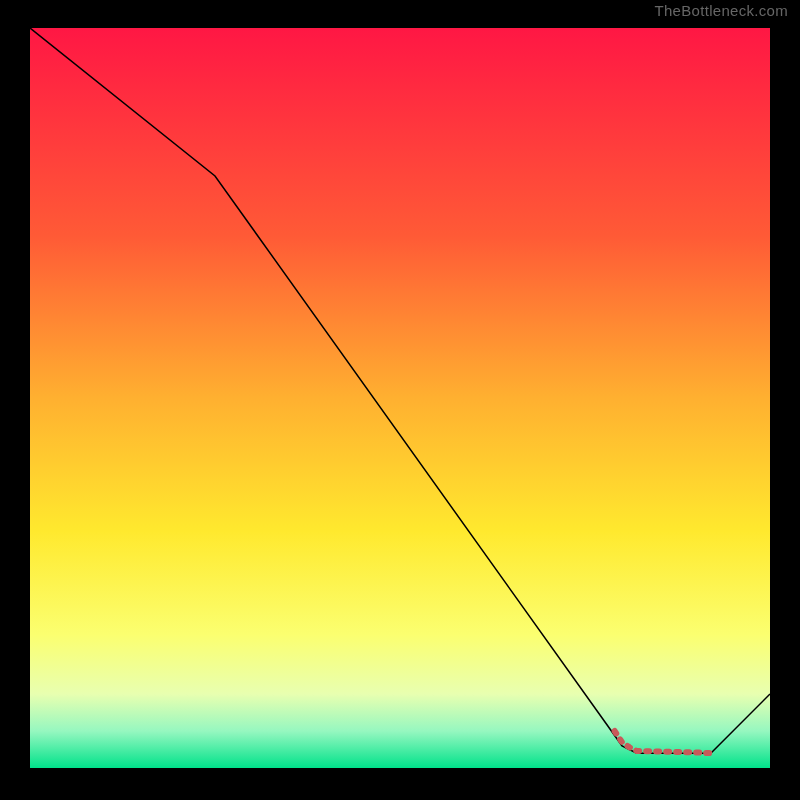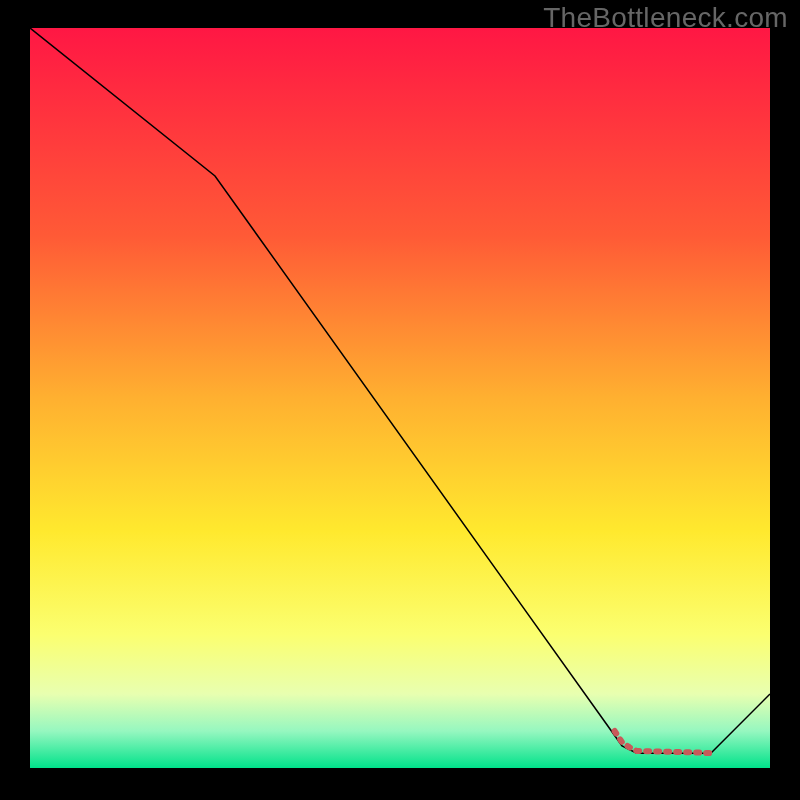--- a/index.html
+++ b/index.html
@@ -9,21 +9,21 @@
     background: #000;
     position: relative;
     font-family: Arial, Helvetica, sans-serif;
     overflow: hidden;
   }
   .watermark {
     position: absolute;
     top: 2px;
     right: 12px;
     color: #666;
-    font-size: 28px;
+    font-size: 15px;
     font-weight: 500;
     letter-spacing: 0.3px;
     z-index: 10;
   }
   .plot {
     position: absolute;
     left: 30px;
     top: 28px;
     width: 740px;
     height: 740px;

